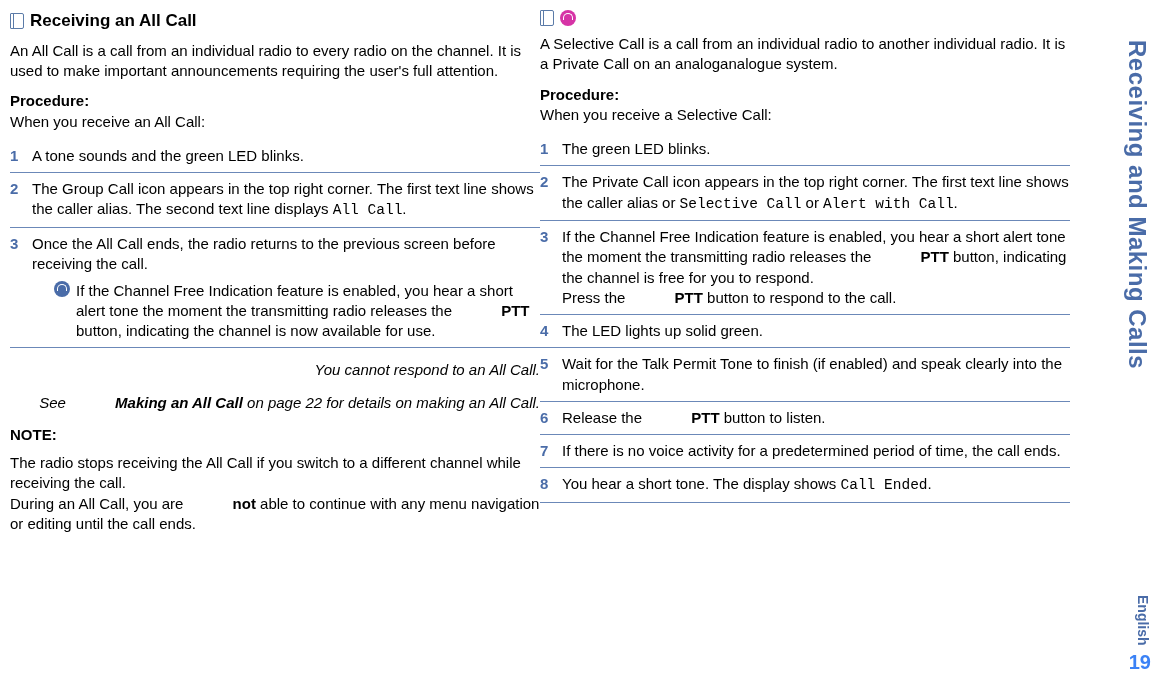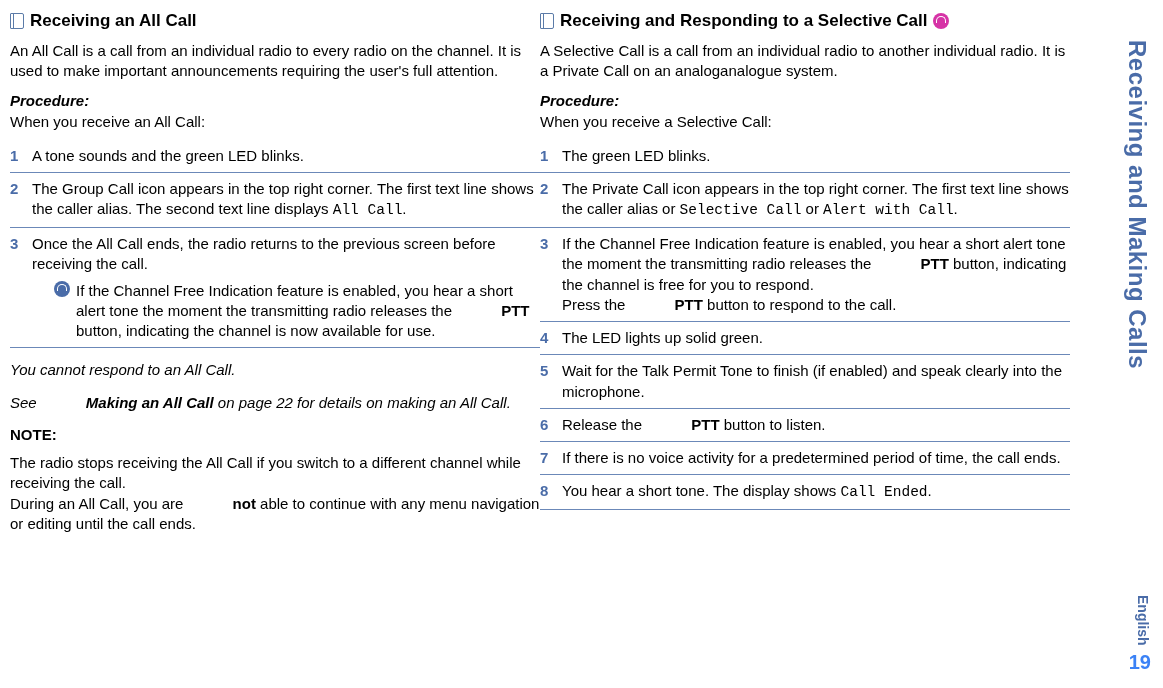--- a/index.html
+++ b/index.html
@@ -69,21 +69,20 @@
   }
   .headset-icon.blue {
     background: #4a6ca8;
   }
   .para {
     margin-bottom: 10px;
   }
   .proc-label {
     font-weight: bold;
     margin-top: 8px;
-    font-style: italic;
   }
   .proc-when {
     margin-bottom: 8px;
   }
   .step {
     display: flex;
     gap: 8px;
     padding: 6px 0;
     border-bottom: 1px solid #6b88b8;
   }
@@ -107,20 +106,21 @@
   .indent-note {
     margin-left: 22px;
     margin-top: 6px;
     display: flex;
     gap: 6px;
   }
   .italic-line {
     font-style: italic;
     margin-top: 12px;
     margin-bottom: 10px;
+    text-align: right;
   }
   .note-block {
     display: flex;
     gap: 8px;
     margin-top: 12px;
     flex-direction: column;
   }
   .note-label {
     font-weight: bold;
     flex-shrink: 0;
@@ -195,21 +195,20 @@
       <div>
         <span>The radio stops receiving the All Call if you switch to a different channel while receiving the call.</span><br>
         <span>During an All Call, you are </span><span class="b">not</span><span> able to continue with any menu navigation or editing until the call ends.</span>
       </div>
     </div>
   </div>
 
   <div class="col">
     <div class="heading">
       <span class="book-icon"></span>
-      <span>Receiving and Responding to a Selective Call</span>
       <span class="headset-icon"></span>
     </div>
     <p class="para">A Selective Call is a call from an individual radio to another individual radio. It is a Private Call on an analoganalogue system.</p>
     <p class="proc-label">Procedure:</p>
     <p class="proc-when">When you receive a Selective Call:</p>
 
     <div class="step">
       <div class="step-num">1</div>
       <div class="step-body">The green LED blinks.</div>
     </div>

